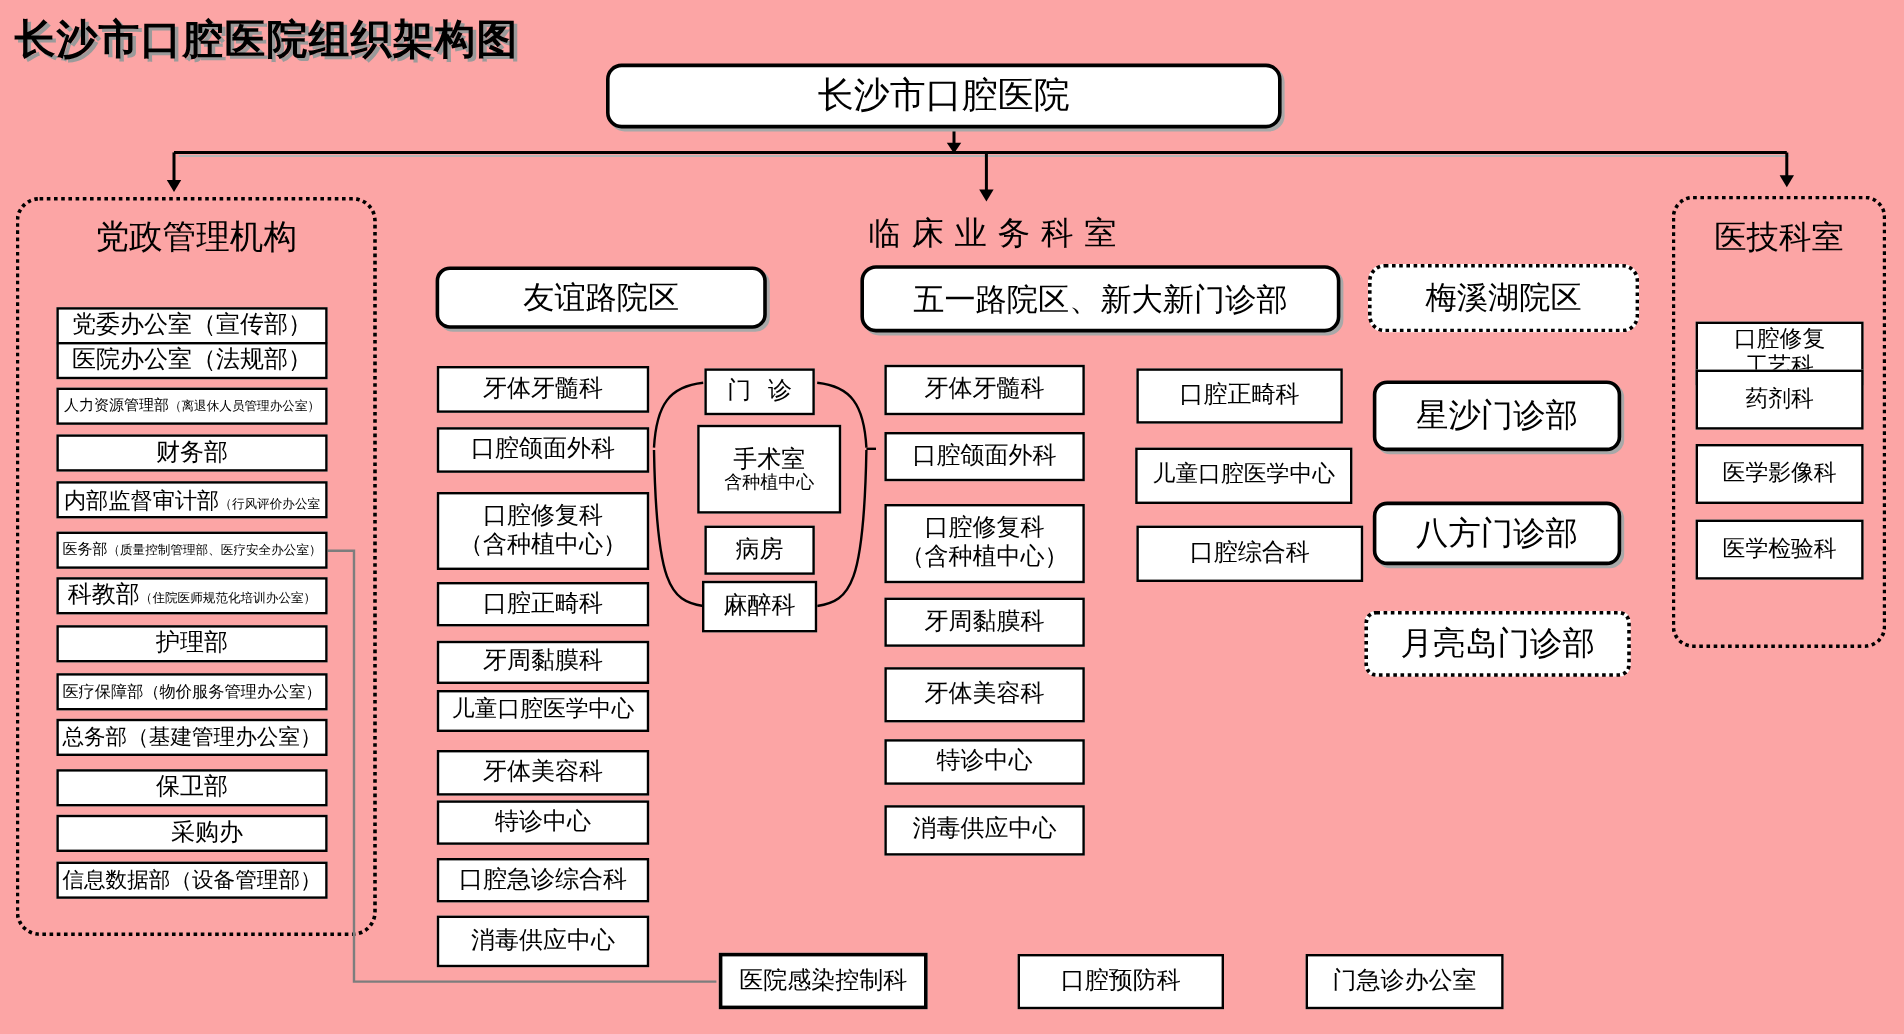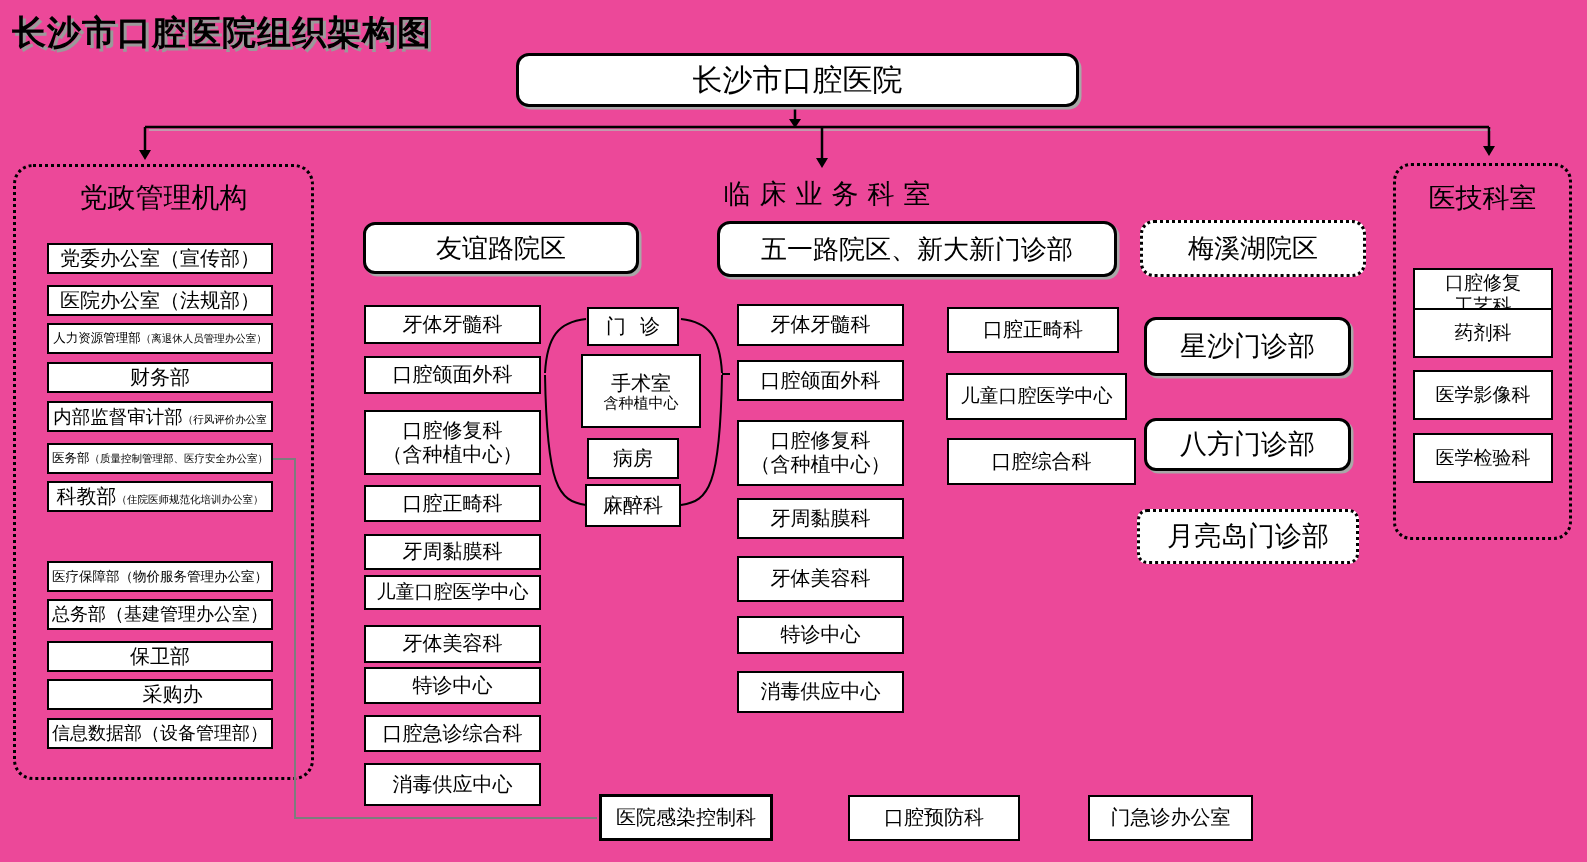--- a/index.html
+++ b/index.html
@@ -1,17 +1,17 @@
 <!DOCTYPE html>
 <html><head>
 <meta charset="utf-8">
 <style>
   html,body{margin:0;padding:0;background:#fff;}
   #canvas{
-    position:relative;width:1587px;height:862px;background:#ec4899;overflow:hidden;
+    position:relative;width:1587px;height:862px;background:#fca5a5;overflow:hidden;
     font-family:"Liberation Sans","DejaVu Sans",sans-serif;color:#000;
   }
   .box{
     position:absolute;box-sizing:border-box;background:#fff;border:2.5px solid #000;
     display:flex;align-items:center;justify-content:center;text-align:center;
     font-size:20px;line-height:1.18;white-space:pre-line;z-index:3;
   }
   .rounded{border-radius:13px;border-width:3px;box-shadow:2.5px 2.5px 0 #a8a8a8;}
   .dotted{border:3.5px dotted #000;border-radius:14px;box-shadow:none;}
   .container{
@@ -31,21 +31,21 @@
   .sub{font-size:10.5px;}
   .gap{letter-spacing:14px;text-indent:14px;align-items:center;}
   .l2{display:block;font-size:15px;line-height:1.1;}
   .l1{display:block;font-size:20px;line-height:1.2;}
   .wires{position:absolute;left:0;top:0;z-index:2;}
   .wires line,.wires path{stroke:#000;stroke-width:2.5;fill:none;}
   .wires .thin{stroke-width:2;}
   .wires .gray{stroke:#7d7d7d;stroke-width:2;}
   .wires .shadow{stroke:#b5b5b5;stroke-width:1.5;}
   .wires polygon{fill:#000;stroke:none;}
-  .fs19{font-size:19px;} .fs26{font-size:26px;} .fs27{font-size:27px;} .fs30{font-size:30px;margin-left:11px;}
+  .fs19{font-size:19px;} .fs26{font-size:26px;} .fs27{font-size:27px;} .fs30{font-size:30px;}
 </style>
 </head>
 <body>
 
 <div id="canvas">
 
   <svg class="wires" width="1587" height="862">
     <line x1="795" y1="107" x2="795" y2="120"></line>
     <polygon points="789,119 801,119 795,128"></polygon>
     <path d="M145,127 H1489"></path>
@@ -65,27 +65,28 @@
   </svg>
 
   <div class="page-title">长沙市口腔医院组织架构图</div>
   <div class="box rounded fs30" style="left:505px;top:53px;width:563px;height:54px;">
     <span class="fit">长沙市口腔医院</span>
   </div>
 
   <div class="container" style="left:13px;top:164px;width:301px;height:616px;">
     <div class="section-header" style="top:12px;">党政管理机构</div>
   </div>
-  <div class="box" style="left:47px;top:243px;width:226px;height:31px;text-align:right;"><span class="fit"><span>党委办公室（宣传部）</span><span class="sub"></span></span></div>
+  <div class="box" style="left:47px;top:256px;width:226px;height:31px;text-align:right;"><span class="fit"><span>党委办公室（宣传部）</span><span class="sub"></span></span></div>
   <div class="box" style="left:47px;top:285px;width:226px;height:31px;"><span class="fit"><span>医院办公室（法规部）</span><span class="sub"></span></span></div>
   <div class="box" style="left:47px;top:323px;width:226px;height:31px;"><span class="fit" style="font-size: 12.5px;"><span>人力资源管理部</span><span class="sub">（离退休人员管理办公室）</span></span></div>
   <div class="box" style="left:47px;top:362px;width:226px;height:31px;"><span class="fit"><span>财务部</span><span class="sub"></span></span></div>
   <div class="box" style="left:47px;top:401px;width:226px;height:31px;"><span class="fit" style="font-size: 18.5px;"><span>内部监督审计部</span><span class="sub">（行风评价办公室</span></span></div>
   <div class="box" style="left:47px;top:443px;width:226px;height:31px;"><span class="fit" style="font-size: 12.5px;"><span>医务部</span><span class="sub">（质量控制管理部、医疗安全办公室）</span></span></div>
   <div class="box" style="left:47px;top:481px;width:226px;height:31px;"><span class="fit"><span>科教部</span><span class="sub">（住院医师规范化培训办公室）</span></span></div>
+  <div class="box" style="left:47px;top:521px;width:226px;height:31px;"><span class="fit"><span>护理部</span><span class="sub"></span></span></div>
   <div class="box" style="left:47px;top:561px;width:226px;height:31px;"><span class="fit" style="font-size: 13.5px;"><span>医疗保障部（物价服务管理办公室）</span><span class="sub"></span></span></div>
   <div class="box" style="left:47px;top:599px;width:226px;height:31px;"><span class="fit" style="font-size: 18px;"><span>总务部（基建管理办公室）</span><span class="sub"></span></span></div>
   <div class="box" style="left:47px;top:641px;width:226px;height:31px;"><span class="fit"><span>保卫部</span><span class="sub"></span></span></div>
   <div class="box" style="left:47px;top:679px;width:226px;height:31px;padding-left:25px;"><span class="fit"><span>采购办</span><span class="sub"></span></span></div>
   <div class="box" style="left:47px;top:718px;width:226px;height:31px;align-items:center;"><span class="fit" style="font-size: 18px;"><span>信息数据部（设备管理部）</span><span class="sub"></span></span></div>
 
   <div class="clinical-header" style="left:692px;top:176px;width:270px;">临床业务科室</div>
 
   <div class="box rounded fs26" style="left:363px;top:222px;width:276px;height:52px;border-radius:12px;"><span class="fit">友谊路院区</span></div>
   <div class="box rounded fs26" style="left:717px;top:221px;width:400px;height:56px;"><span class="fit">五一路院区、新大新门诊部</span></div>

